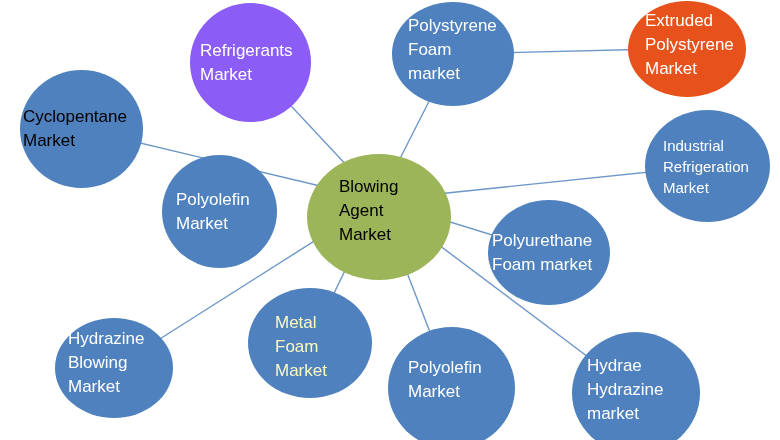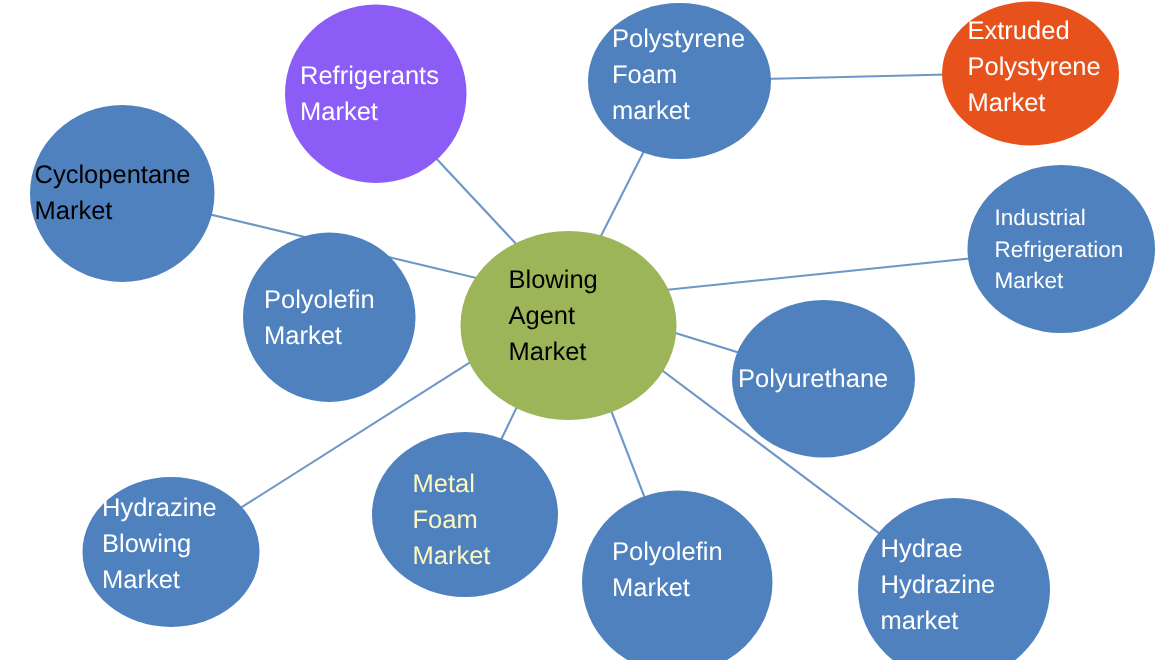--- a/index.html
+++ b/index.html
@@ -97,20 +97,21 @@
       </div>
       <div class="node" style="left: 162px; top: 155px; width: 115px; height: 113px; padding-left: 14px; background: rgb(78, 129, 189); color: rgb(255, 255, 255);">
         <div style="transform: translateY(0px);">
           <div class="node-line">Polyolefin</div>
           <div class="node-line">Market</div>
         </div>
       </div>
       <div class="node" style="left: 488px; top: 200px; width: 122px; height: 105px; padding-left: 4px; background: rgb(78, 129, 189); color: #ffffff;">
         <div style="transform: translateY(0px);">
           <div class="node-line">Polyurethane</div>
+          <div class="node-line">Foam market</div>
         </div>
       </div>
       <div class="node" style="left: 55px; top: 318px; width: 118px; height: 100px; padding-left: 13px; background: rgb(78, 129, 189); color: rgb(255, 255, 255);">
         <div style="transform: translateY(-5px);">
           <div class="node-line">Hydrazine</div>
           <div class="node-line">Blowing</div>
           <div class="node-line">Market</div>
         </div>
       </div>
       <div class="node" style="left: 248px; top: 288px; width: 124px; height: 110px; padding-left: 27px; background: rgb(78, 129, 189); color: #fef9c3;">

